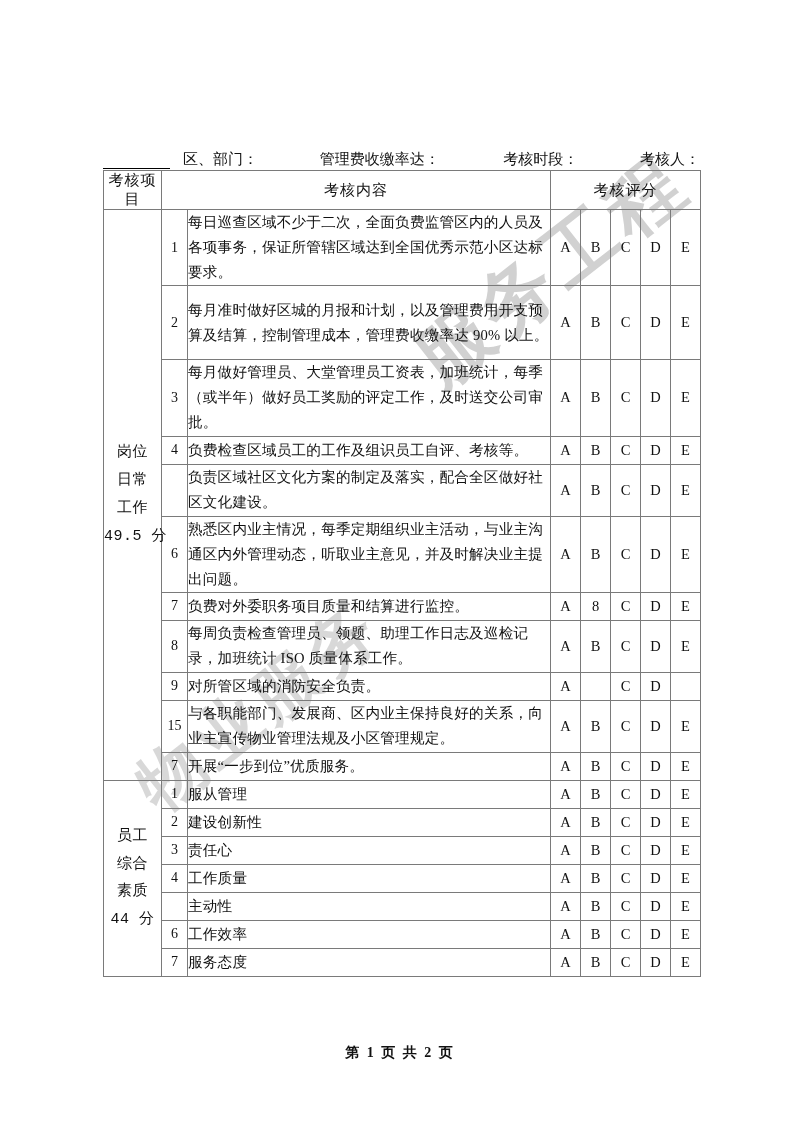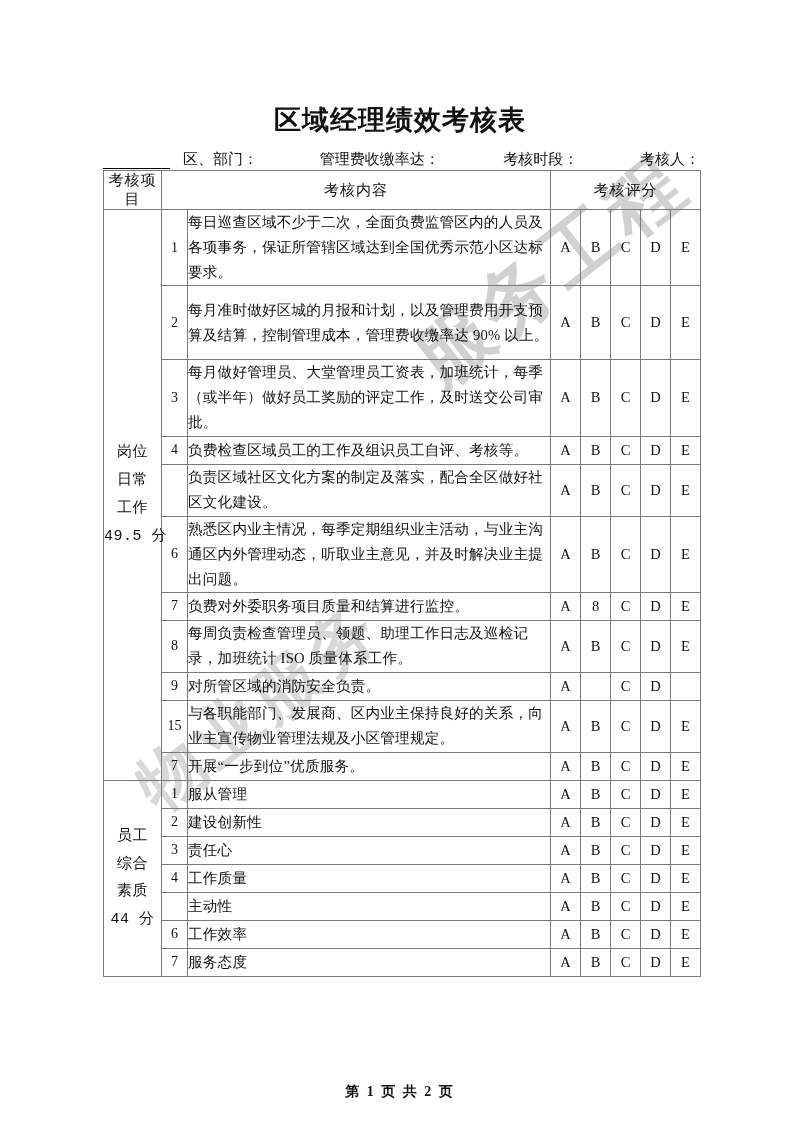--- a/index.html
+++ b/index.html
@@ -170,34 +170,32 @@
   .footer {
     position: absolute;
     left: 0;
     top: 1044px;
     width: 800px;
     text-align: center;
     font-size: 14px;
     font-weight: 700;
     letter-spacing: 2px;
     z-index: 10;
-    margin-top: 39px;
   }
 </style>
 </head>
 <body>
 
 <div class="page">
 
   <div class="watermark">
     <div class="wm-text wm-a">服务工程</div>
     <div class="wm-text wm-b">物业服务</div>
   </div>
 
-  <div class="doc-title">区域经理绩效考核表</div>
 
   <div class="meta-line">
     <span class="meta-blank"></span>
     <span class="meta-item">区、部门：</span>
     <span class="sp meta-gap-1"></span>
     <span class="meta-item">管理费收缴率达：</span>
     <span class="sp meta-gap-2"></span>
     <span class="meta-item">考核时段：</span>
     <span class="sp meta-gap-3"></span>
     <span class="meta-item">考核人：</span>

